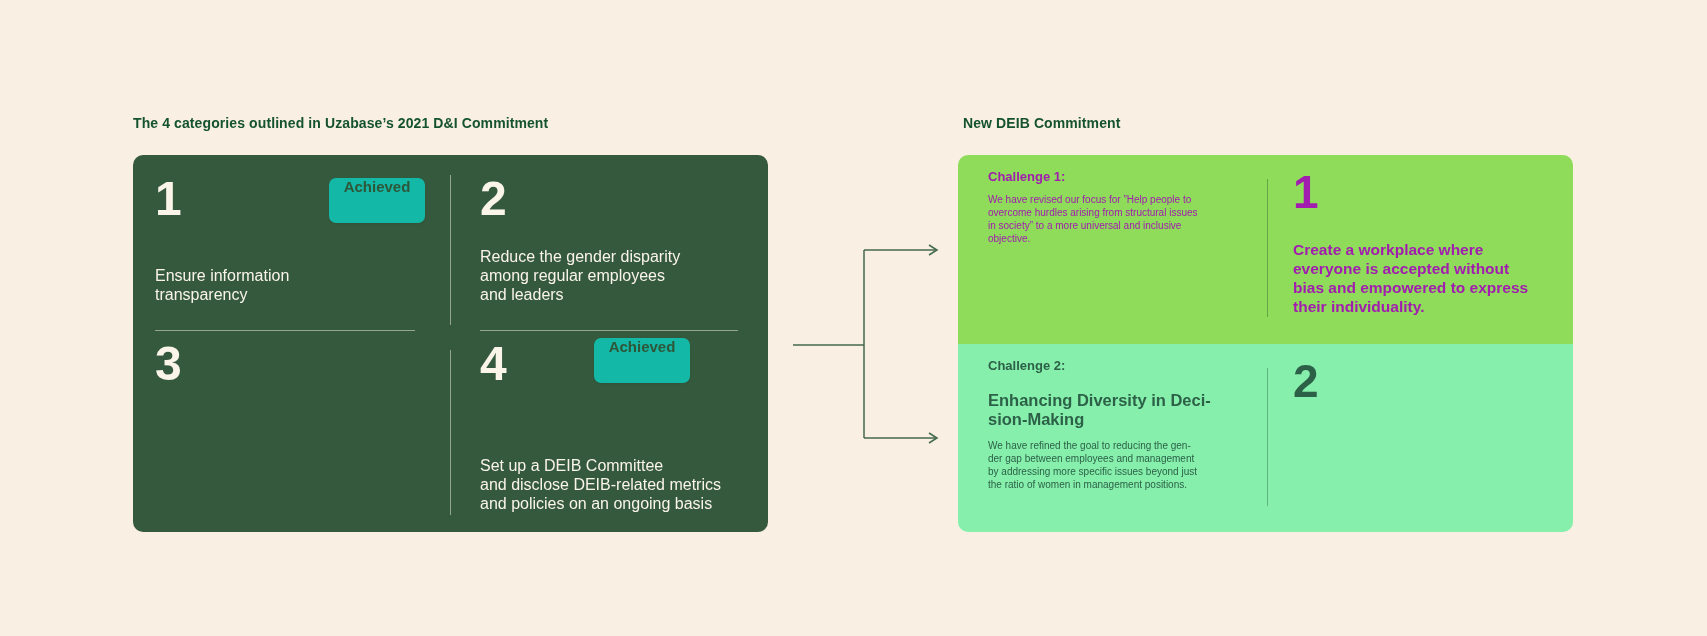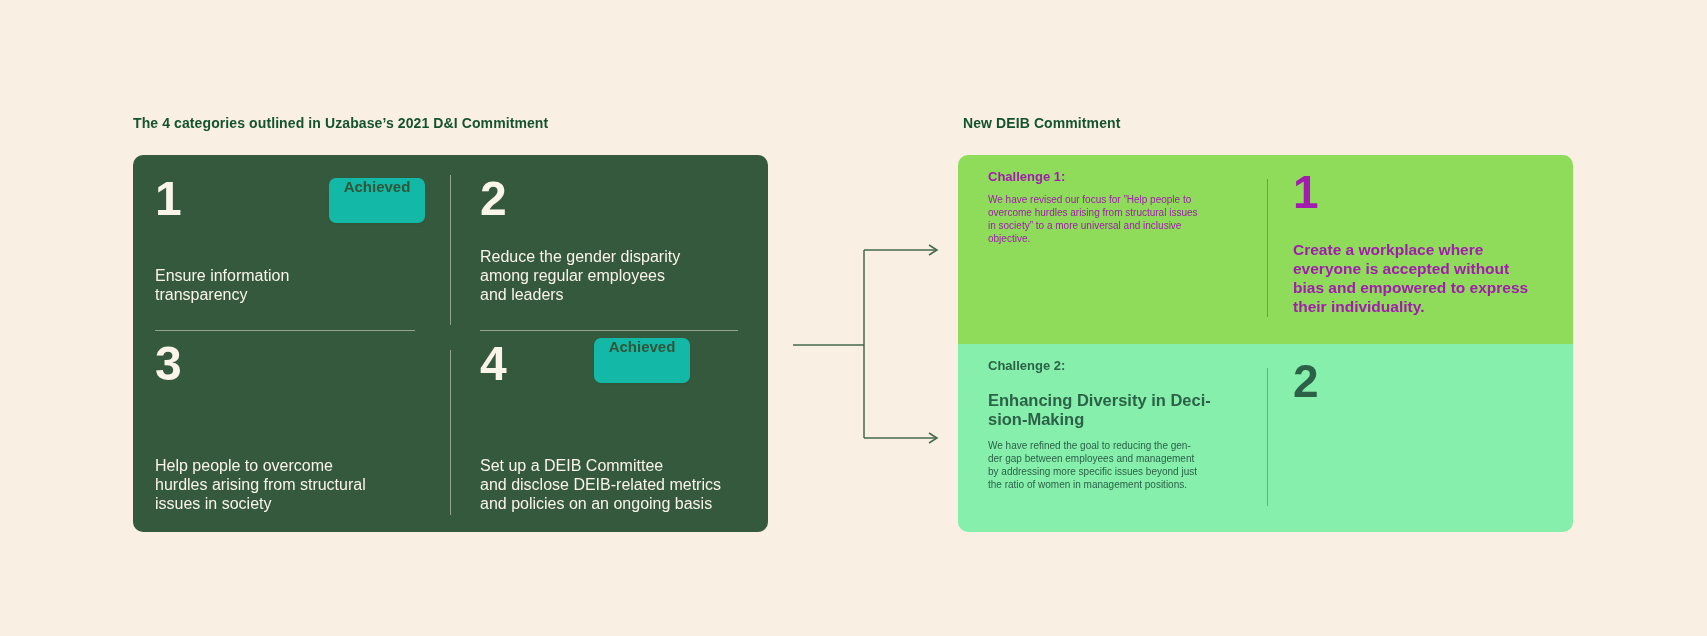--- a/index.html
+++ b/index.html
@@ -151,23 +151,20 @@
 
     <div class="quad col2 row1">
       <div class="quad-num">2</div>
       <div class="quad-text">Reduce the gender disparity
 among regular employees
 and leaders</div>
     </div>
 
     <div class="quad col1 row2">
       <div class="quad-num">3</div>
-      <div class="quad-text">Help people to overcome
-hurdles arising from structural
-issues in society</div>
     </div>
 
     <div class="quad col2 row2">
       <div class="quad-num">4</div>
       <div class="badge b4">
         <span>Achieved</span>
       </div>
       <div class="quad-text">Set up a DEIB Committee
 and disclose DEIB-related metrics
 and policies on an ongoing basis</div>

